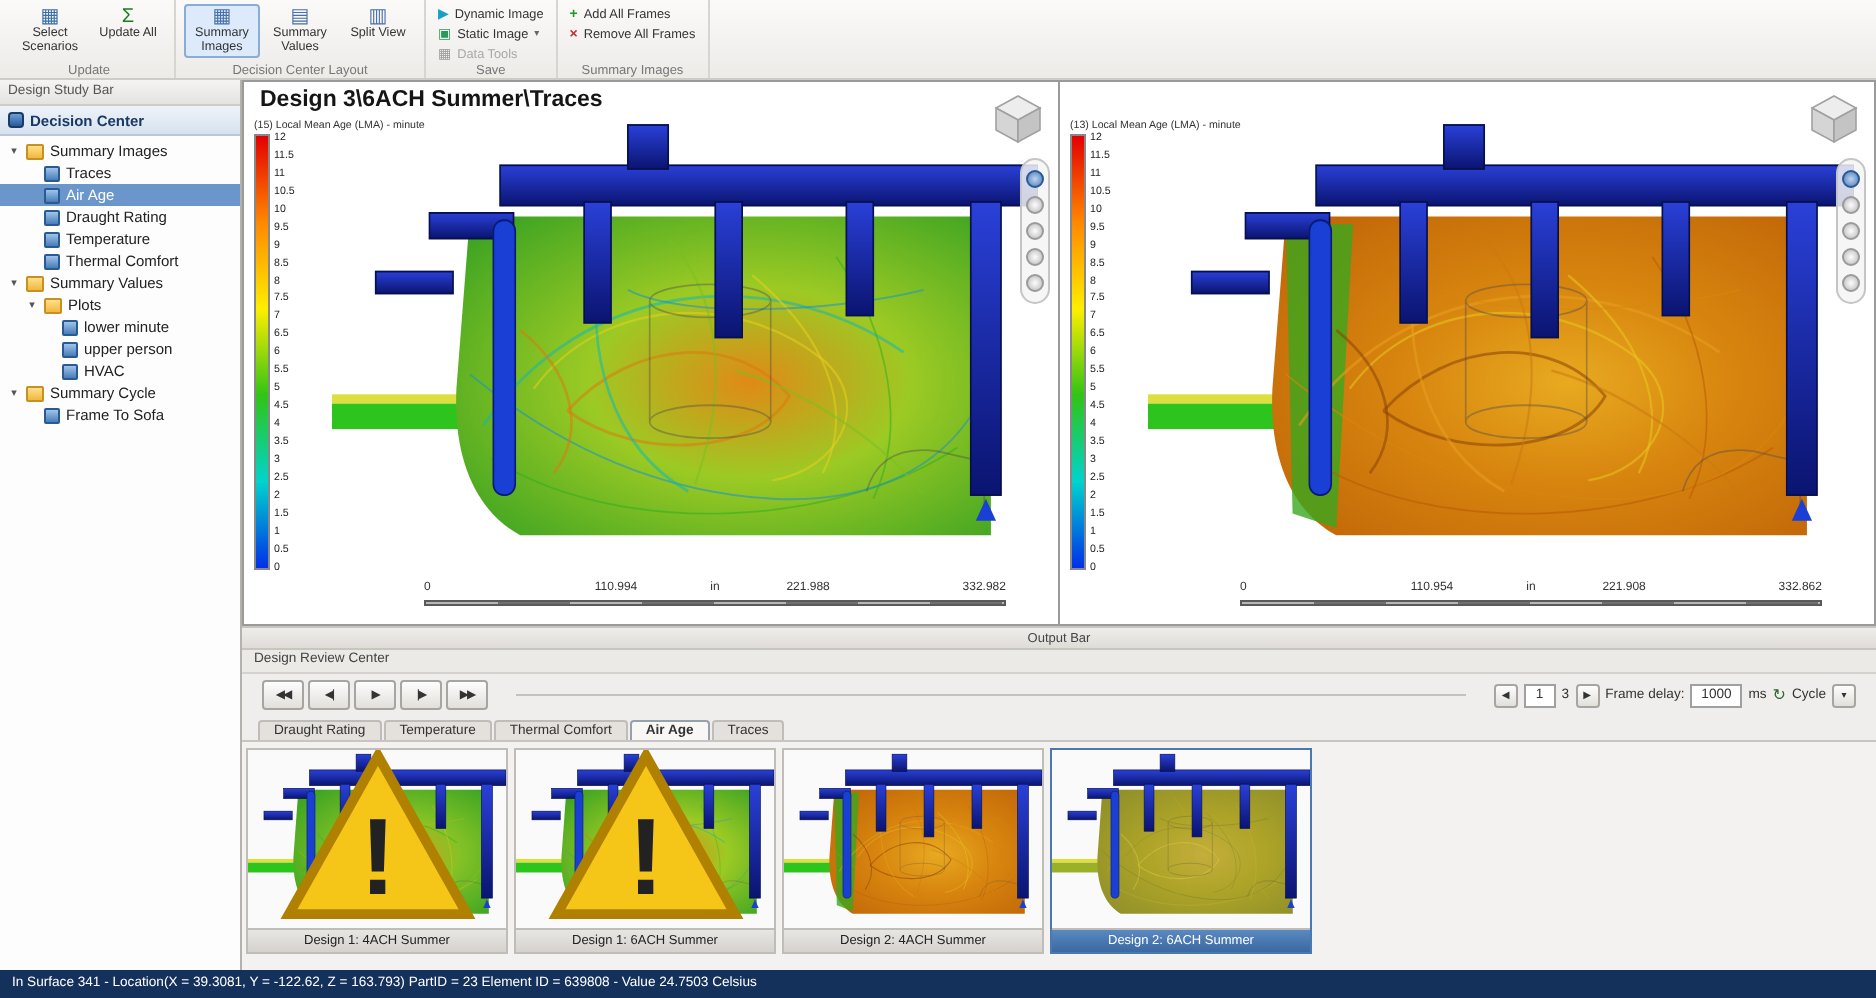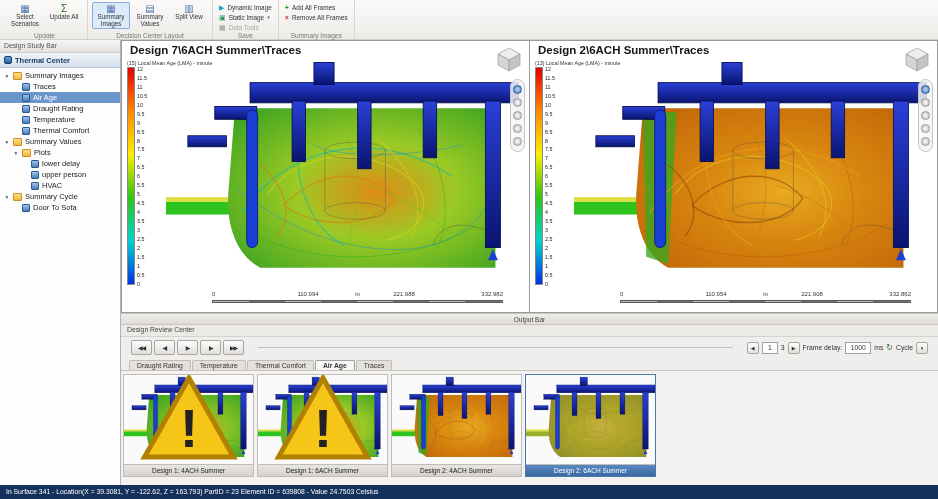--- a/index.html
+++ b/index.html
@@ -151,21 +151,21 @@
         <div class="rgroup-label">Summary Images</div>
       </div>
     </div>
 
   <div class="content">
 
     <aside class="sidebar">
       <div class="sidebar-title">Design Study Bar</div>
       <div class="dc-header">
         <span class="dc-icon"></span>
-        <span>Thermal Center</span>
+        <span>Decision Center</span>
       </div>
       <div class="tree" id="tree">
           <div class="trow" style="padding-left:4px">
     <span class="texp">▾</span>
     <span class="tico folder"></span>
     <span>Summary Images</span>
           </div>
           <div class="trow" style="padding-left:13px">
     <span class="texp"></span>
     <span class="tico leaf"></span>
@@ -197,49 +197,49 @@
     <span>Summary Values</span>
           </div>
           <div class="trow" style="padding-left:13px">
     <span class="texp">▾</span>
     <span class="tico folder"></span>
     <span>Plots</span>
           </div>
           <div class="trow" style="padding-left:22px">
     <span class="texp"></span>
     <span class="tico leaf"></span>
-    <span>lower delay</span>
+    <span>lower minute</span>
           </div>
           <div class="trow" style="padding-left:22px">
     <span class="texp"></span>
     <span class="tico leaf"></span>
     <span>upper person</span>
           </div>
           <div class="trow" style="padding-left:22px">
     <span class="texp"></span>
     <span class="tico leaf"></span>
     <span>HVAC</span>
           </div>
           <div class="trow" style="padding-left:4px">
     <span class="texp">▾</span>
     <span class="tico folder"></span>
     <span>Summary Cycle</span>
           </div>
           <div class="trow" style="padding-left:13px">
     <span class="texp"></span>
     <span class="tico leaf"></span>
-    <span>Door To Sofa</span>
+    <span>Frame To Sofa</span>
           </div>
         </div>
     </aside>
 
     <main class="main">
       <div class="viewports" id="viewports">
           <section class="viewport">
-    <div class="vp-title">Design 7\6ACH Summer\Traces</div>
+    <div class="vp-title">Design 3\6ACH Summer\Traces</div>
     <div class="cfd">
               <svg viewBox="0 0 420 250" preserveAspectRatio="none">
   <defs>
     <radialGradient id="gvp0" cx="55%" cy="52%" r="75%">
       <stop offset="0" stop-color="#e08a16"></stop>
                     <stop offset="0.4" stop-color="#9cca24"></stop>
                     <stop offset="1" stop-color="#2f9e22"></stop>
     </radialGradient>
     <linearGradient id="cvp0" x1="0" y1="0" x2="0" y2="1">
       <stop offset="0" stop-color="#2a40d8"></stop>
@@ -329,21 +329,20 @@
     <div class="scalebar">
               <span class="scale-label" style="left:0%;transform:none">0</span>
               <span class="scale-label" style="left:33%;transform:translateX(-50%)">110.994</span>
               <span class="scale-label" style="left:50%;transform:translateX(-50%)">in</span>
               <span class="scale-label" style="left:66%;transform:translateX(-50%)">221.988</span>
               <span class="scale-label" style="left:100%;transform:translateX(-100%)">332.982</span>
               <div class="scale-line"></div>
             </div>
   </section>
           <section class="viewport">
-    <div class="vp-title">Design 2\6ACH Summer\Traces</div>
     <div class="cfd">
               <svg viewBox="0 0 420 250" preserveAspectRatio="none">
   <defs>
     <radialGradient id="gvp1" cx="55%" cy="52%" r="75%">
       <stop offset="0" stop-color="#e8aa20"></stop>
                     <stop offset="0.4" stop-color="#d8860f"></stop>
                     <stop offset="1" stop-color="#be6207"></stop>
     </radialGradient>
     <linearGradient id="cvp1" x1="0" y1="0" x2="0" y2="1">
       <stop offset="0" stop-color="#2a40d8"></stop>

